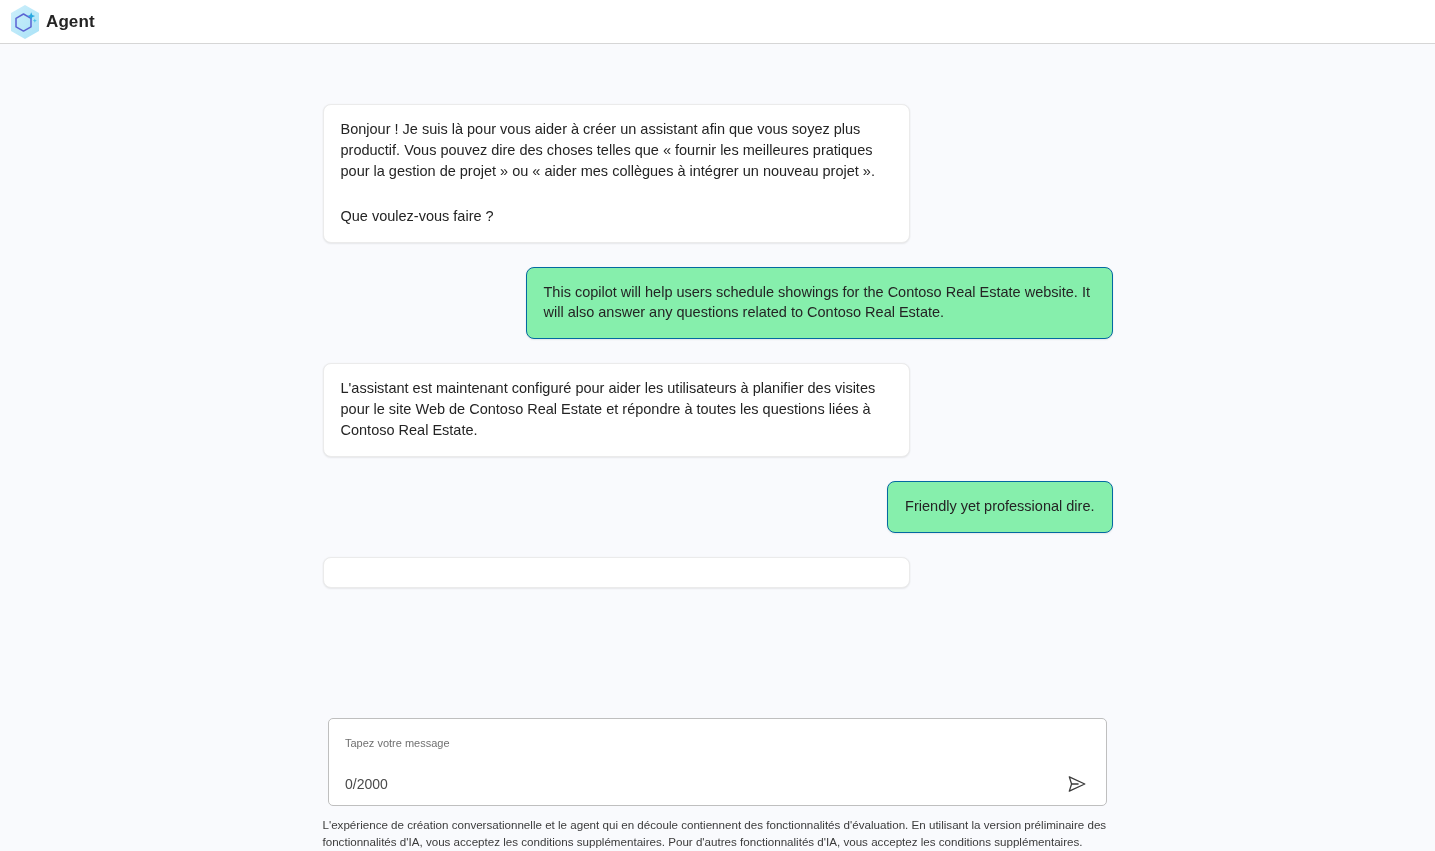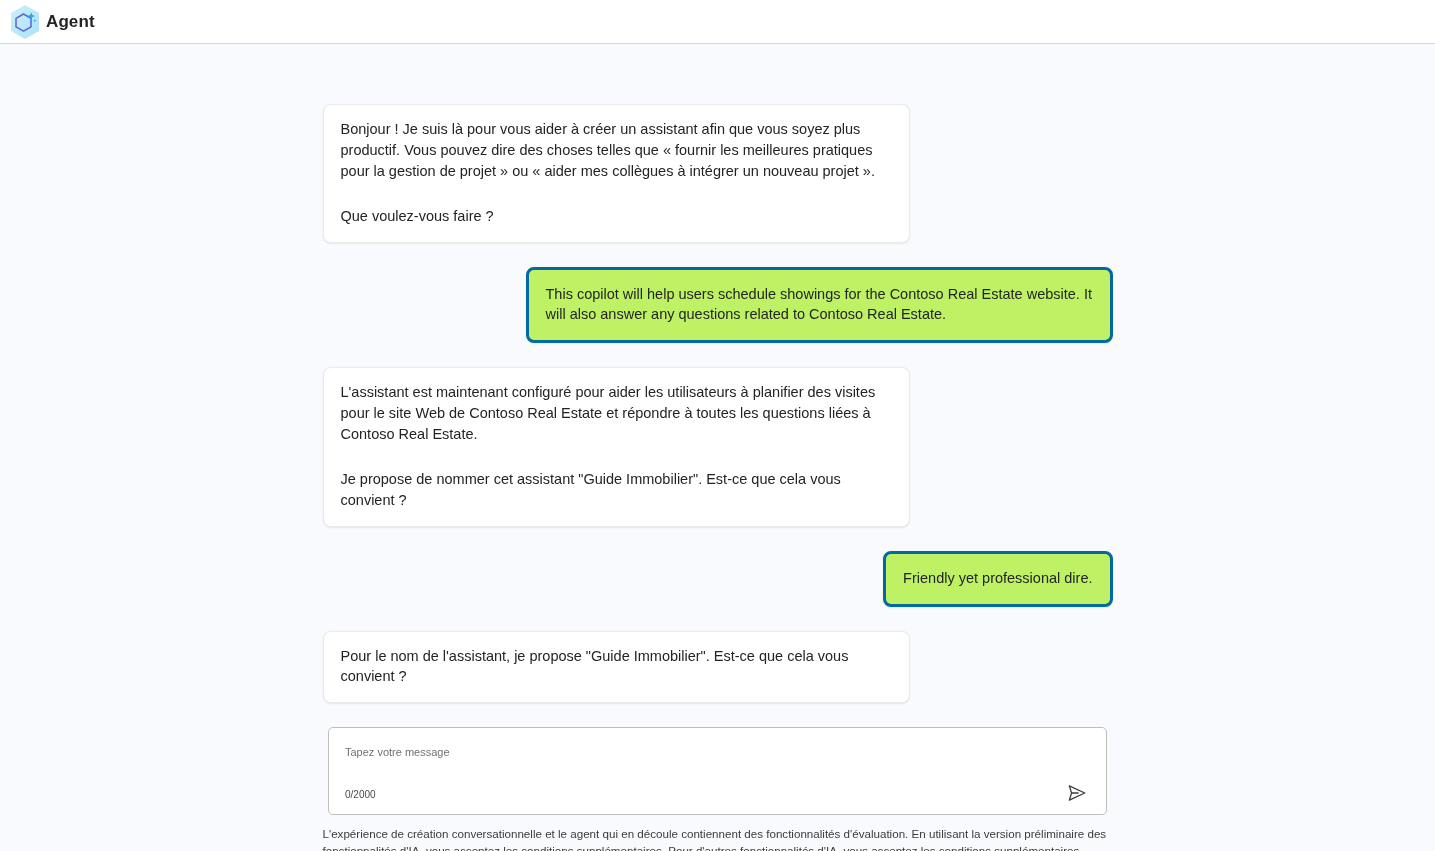--- a/index.html
+++ b/index.html
@@ -80,22 +80,22 @@
   }
 
   .bubble.bot {
     background: #ffffff;
     border: 1px solid #ebebeb;
     max-width: 587px;
     width: 587px;
   }
 
   .bubble.user {
-    background: #bef264;
-    border: 3px solid #0369a1;
+    background: #86efac;
+    border: 1px solid #0369a1;
     max-width: 587px;
   }
 
   .bubble p + p { margin-top: 24px; }
 
   
   .composer {
     width: 779px;
     margin: 0 auto;
     background: #ffffff;
@@ -124,21 +124,21 @@
   }
   .composer-input::placeholder { color: #707070; }
 
   .composer-foot {
     display: flex;
     align-items: flex-end;
     justify-content: space-between;
   }
 
   .char-count {
-    font-size: 10px;
+    font-size: 14px;
     color: #4a4a4a;
     line-height: 1;
     padding-bottom: 4px;
   }
 
   .send-button {
     background: none;
     border: none;
     cursor: pointer;
     padding: 0 2px 0 0;
@@ -192,33 +192,31 @@
 
       <div class="msg-row user">
         <div class="bubble user">
           <p>This copilot will help users schedule showings for the Contoso Real Estate website. It will also answer any questions related to Contoso Real Estate.</p>
         </div>
       </div>
 
       <div class="msg-row bot">
         <div class="bubble bot">
           <p>L'assistant est maintenant configuré pour aider les utilisateurs à planifier des visites pour le site Web de Contoso Real Estate et répondre à toutes les questions liées à Contoso Real Estate.</p>
-          <p>Je propose de nommer cet assistant "Guide Immobilier". Est-ce que cela vous convient ?</p>
         </div>
       </div>
 
       <div class="msg-row user">
         <div class="bubble user">
           <p>Friendly yet professional dire.</p>
         </div>
       </div>
 
       <div class="msg-row bot">
         <div class="bubble bot">
-          <p>Pour le nom de l'assistant, je propose "Guide Immobilier". Est-ce que cela vous convient ?</p>
         </div>
       </div>
 
     </div>
 
     <div class="composer-area">
       <div class="composer">
         <textarea class="composer-input" placeholder="Tapez votre message" style=""></textarea>
         <div class="composer-foot">
           <span class="char-count">0/2000</span>

